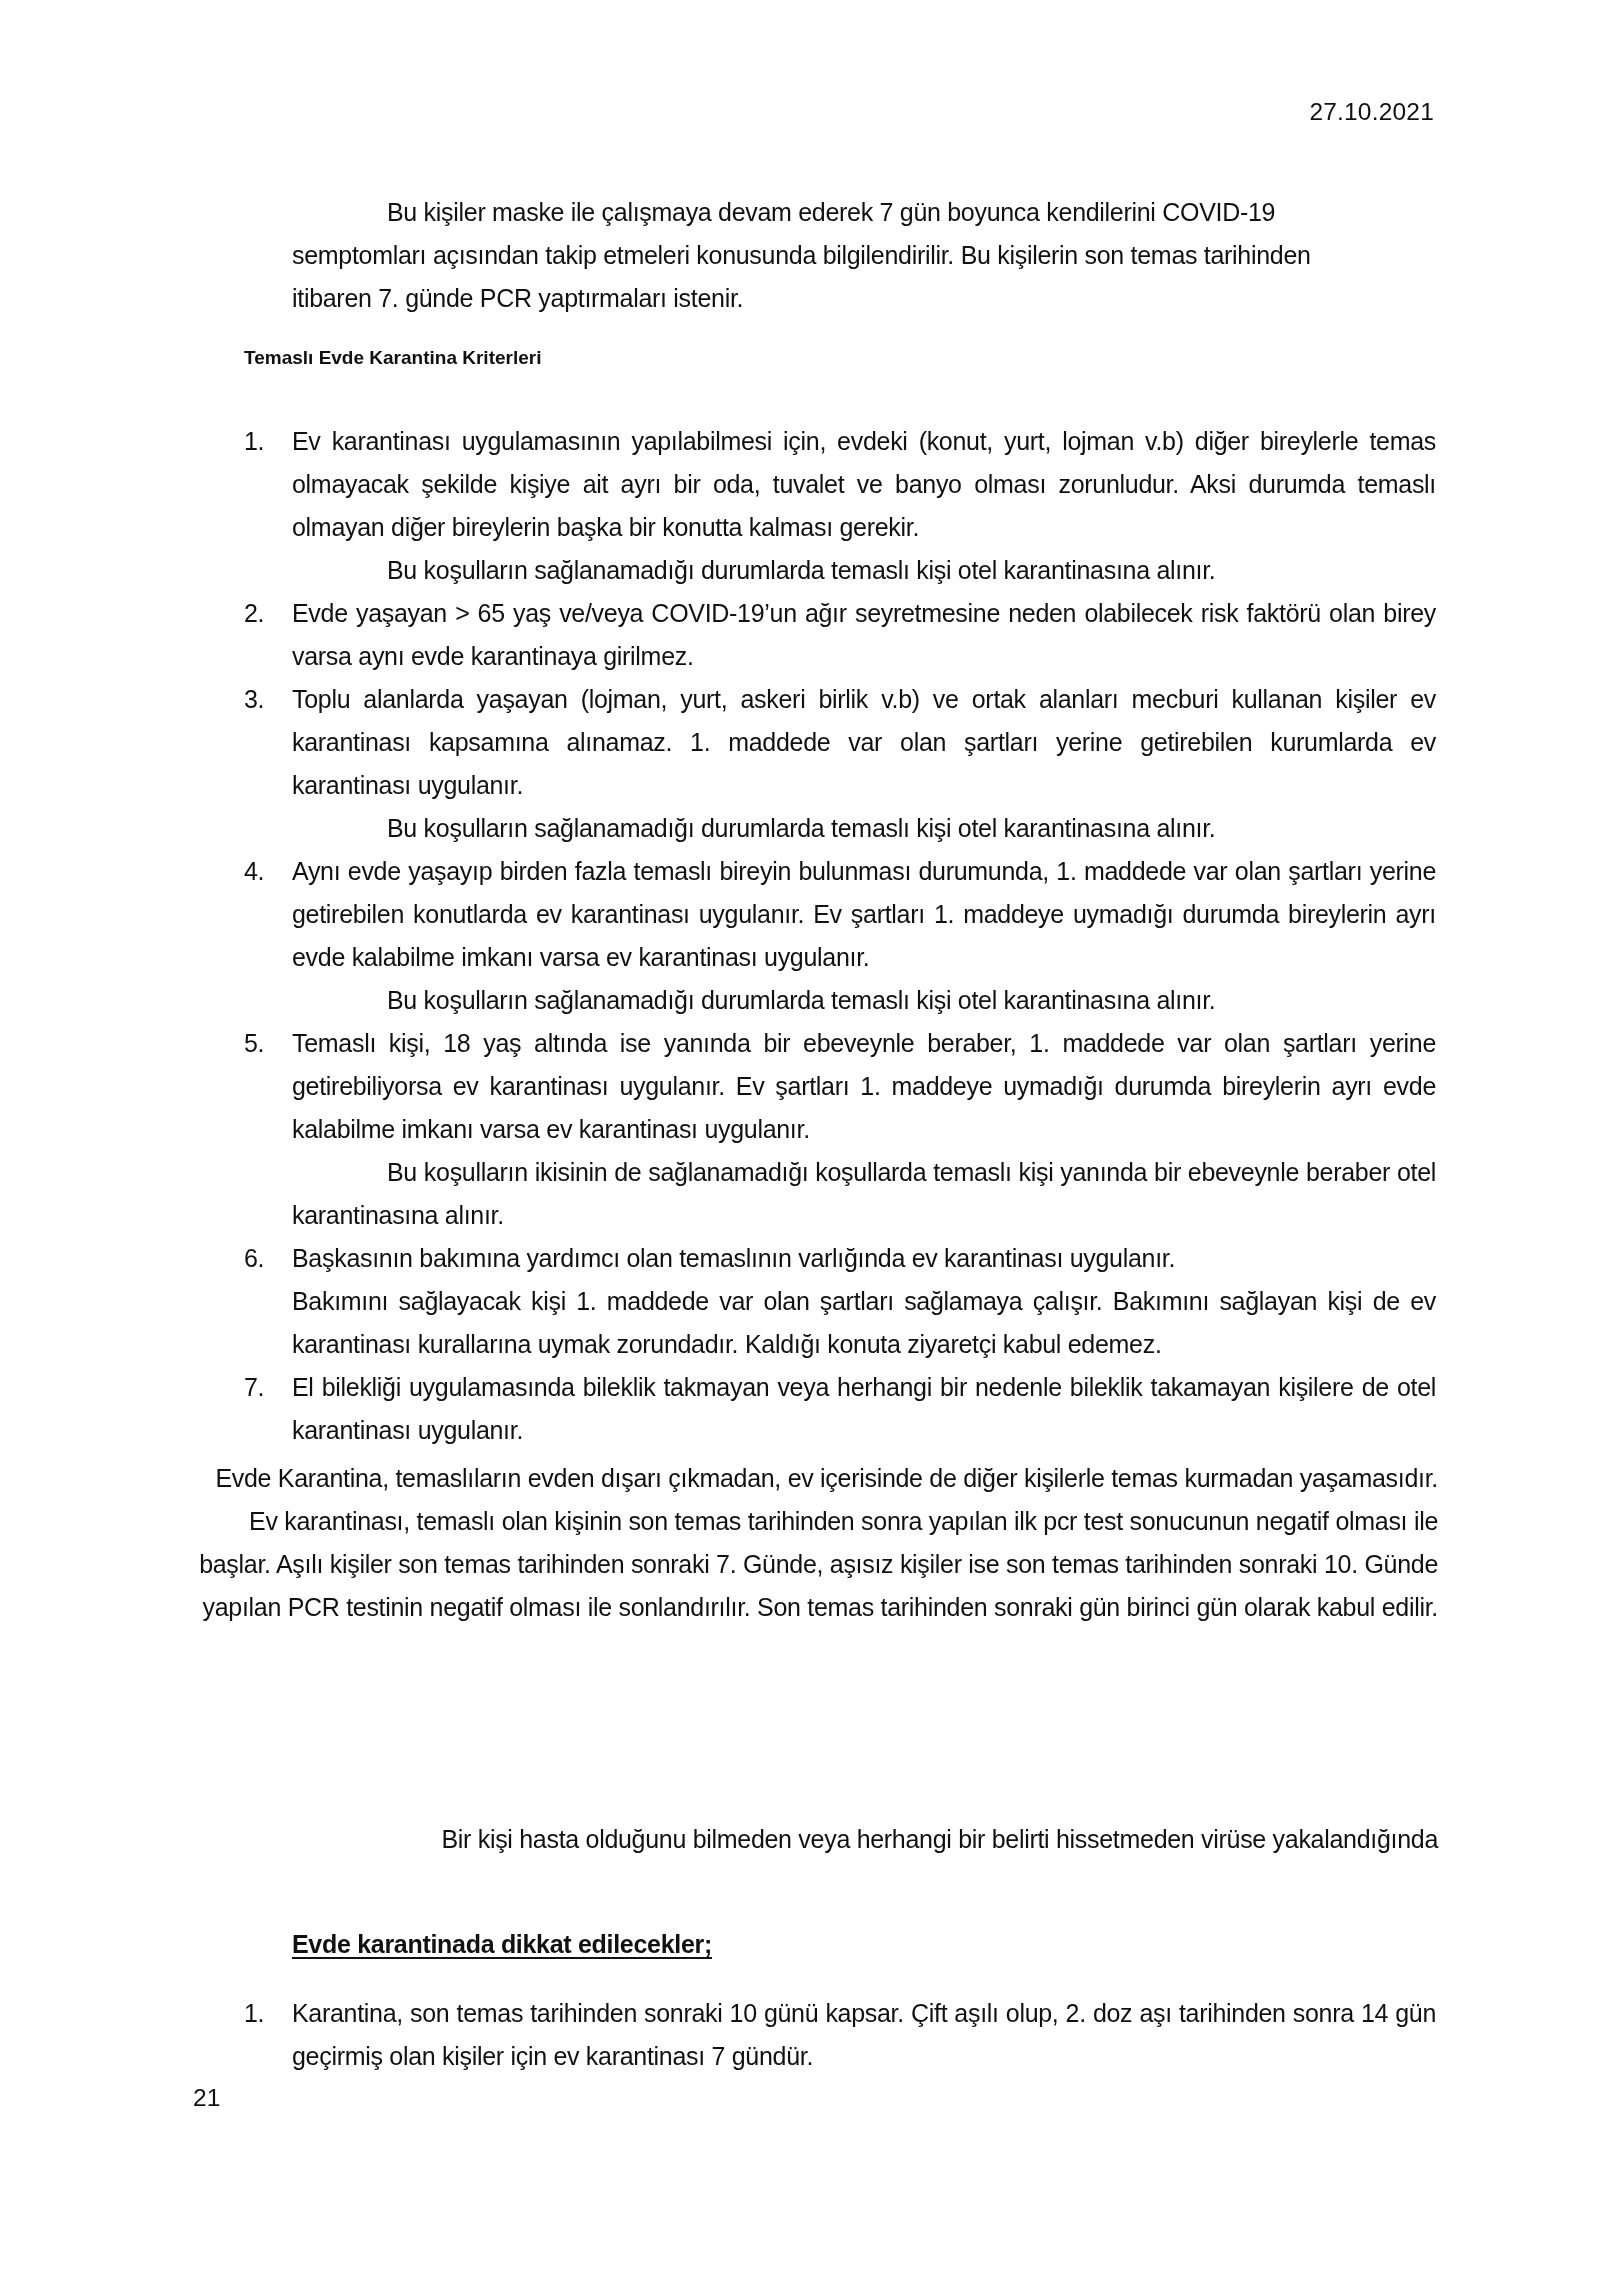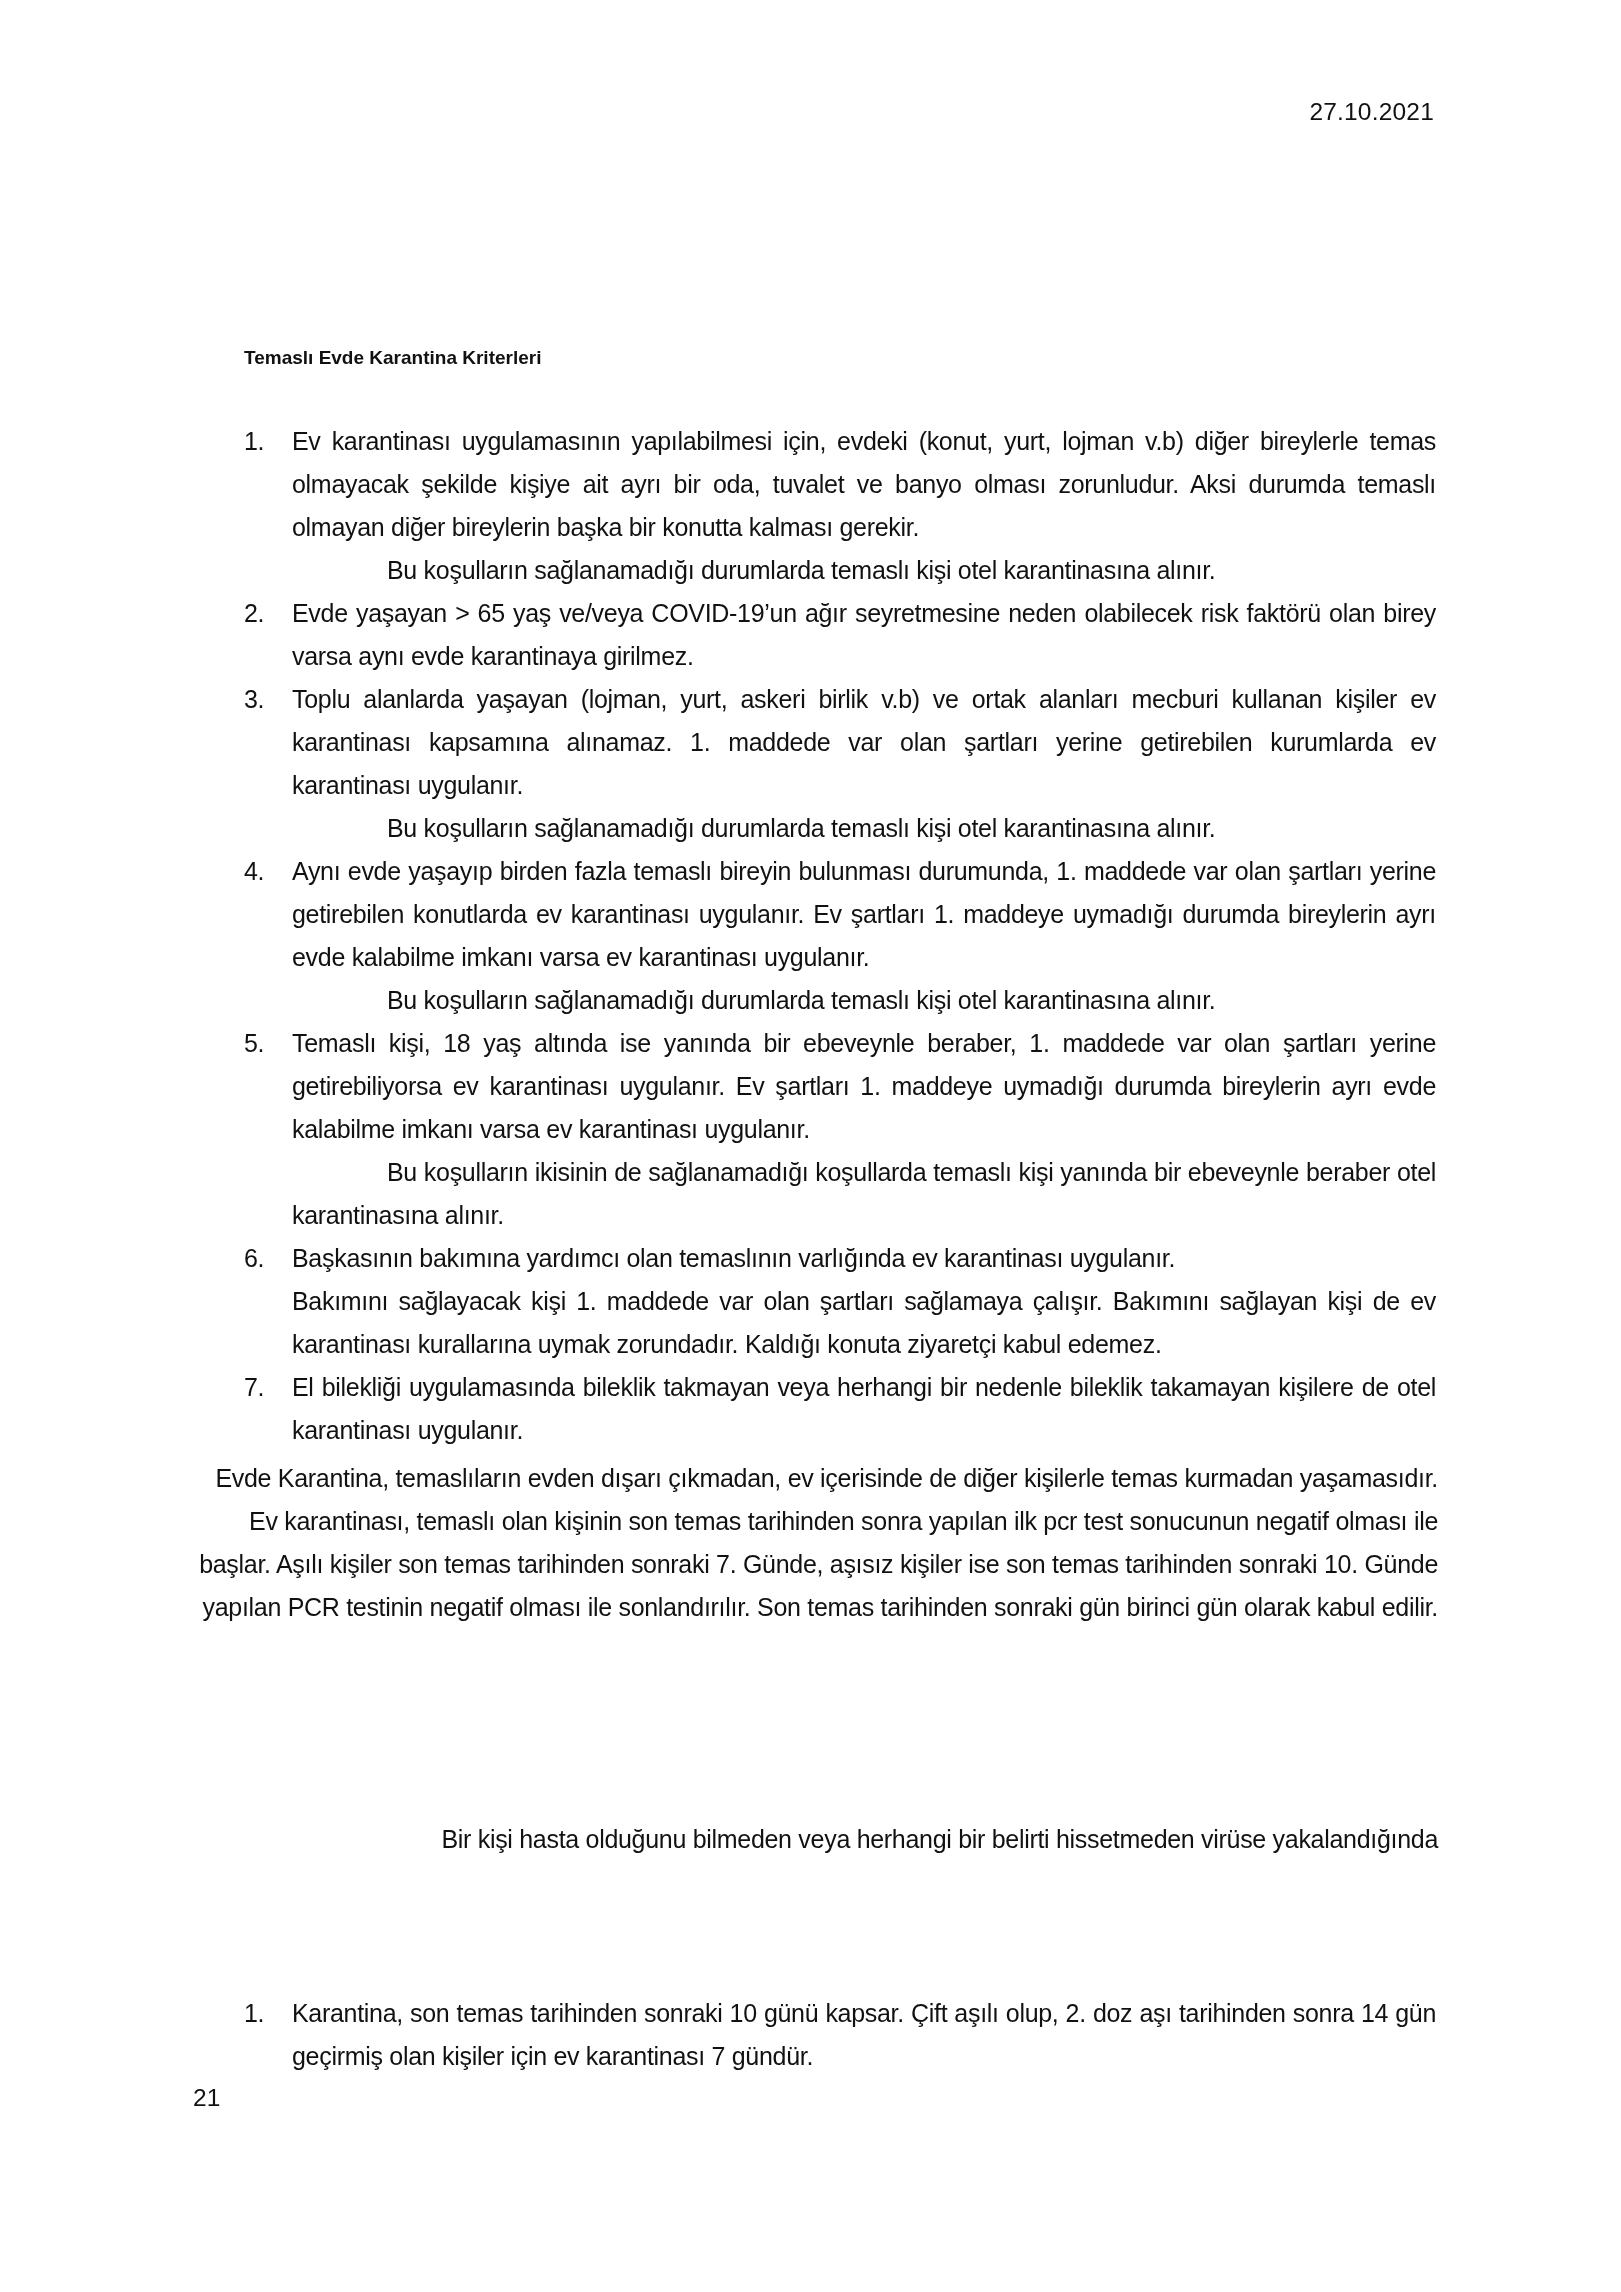--- a/index.html
+++ b/index.html
@@ -49,20 +49,23 @@
   ol.care li .num { position: absolute; left: 0; top: 0; }
   .pageno { position: absolute; left: 193px; top: 2084px; font-size: 24.5px; }
 </style>
 </head>
 <body>
 
 <div class="page">
 
   <div class="date">27.10.2021</div>
 
+  <div class="intro txt">
+    <span class="indent">Bu kişiler maske ile çalışmaya devam ederek 7 gün boyunca kendilerini COVID-19 semptomları açısından takip etmeleri konusunda bilgilendirilir. Bu kişilerin son temas tarihinden itibaren 7. günde PCR yaptırmaları istenir.</span>
+  </div>
 
   <div class="heading">Temaslı Evde Karantina Kriterleri</div>
 
   <ol class="criteria txt">
     <li>
       <span class="num">1.</span>
       <span>Ev karantinası uygulamasının yapılabilmesi için, evdeki (konut, yurt, lojman v.b) diğer bireylerle temas olmayacak şekilde kişiye ait ayrı bir oda, tuvalet ve banyo olması zorunludur. Aksi durumda temaslı olmayan diğer bireylerin başka bir konutta kalması gerekir.</span>
       <span class="sub">Bu koşulların sağlanamadığı durumlarda temaslı kişi otel karantinasına alınır.</span>
     </li>
     <li>
@@ -95,20 +98,21 @@
     </li>
   </ol>
 
   <div class="para p1 txt">Evde Karantina, temaslıların evden dışarı çıkmadan, ev içerisinde de diğer kişilerle temas kurmadan yaşamasıdır. Ev karantinası, temaslı olan kişinin son temas tarihinden sonra yapılan ilk pcr test sonucunun negatif olması ile başlar. Aşılı kişiler son temas tarihinden sonraki 7. Günde, aşısız kişiler ise son temas tarihinden sonraki 10. Günde yapılan PCR testinin negatif olması ile sonlandırılır. Son temas tarihinden sonraki gün birinci gün olarak kabul edilir.</div>
 
 
   <div class="para p3 txt">
     <span class="first">Bir kişi hasta olduğunu bilmeden veya herhangi bir belirti hissetmeden virüse yakalandığında</span>
   </div>
 
+  <div class="sub-heading txt">Evde karantinada dikkat edilecekler;</div>
 
   <ol class="care txt">
     <li>
       <span class="num">1.</span>
       <span>Karantina, son temas tarihinden sonraki 10 günü kapsar. Çift aşılı olup, 2. doz aşı tarihinden sonra 14 gün geçirmiş olan kişiler için ev karantinası 7 gündür.</span>
     </li>
   </ol>
 
   <div class="pageno">21</div>
 </div>

